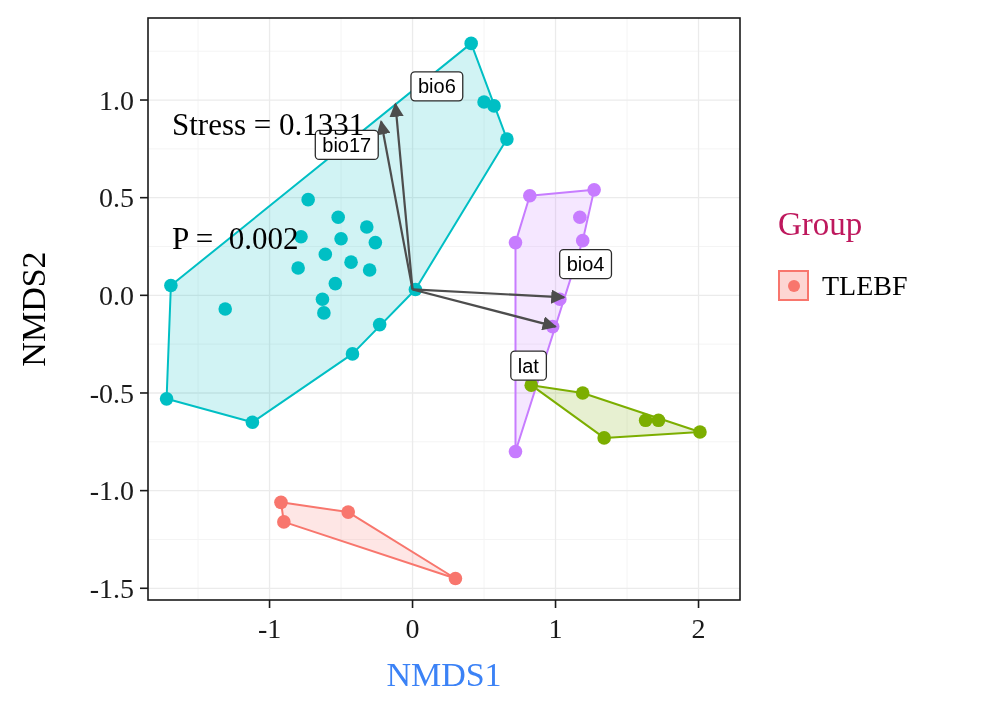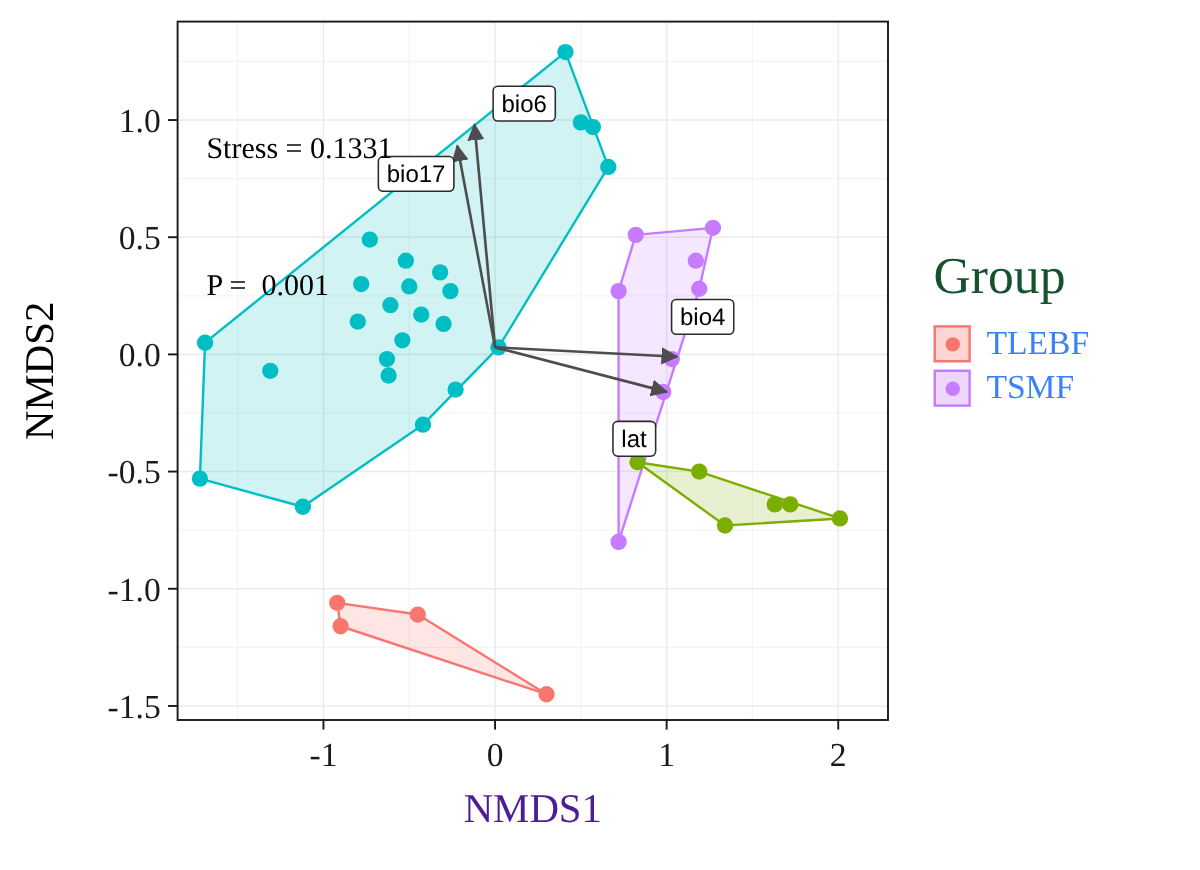--- a/index.html
+++ b/index.html
@@ -5,40 +5,40 @@
   html,body{margin:0;padding:0;}
   body{
     width:1000px;height:725px;background:#ffffff;
     font-family:"Liberation Serif",serif;
     position:relative;overflow:hidden;
   }
   #figure{position:absolute;inset:0;}
   #chart{position:absolute;left:0;top:0;}
   .stats{
     position:absolute;left:172px;top:30px;
-    font-size:25px;color:#000;line-height:38px;white-space:pre;
+    font-size:31px;color:#000;line-height:38px;white-space:pre;
   }
   .xtitle{
     position:absolute;left:148px;top:656px;width:592px;
-    text-align:center;font-size:34px;color:#4c1d95;
+    text-align:center;font-size:34px;color:#3b82f6;
   }
   .ytitle{
     position:absolute;left:34px;top:309px;
     transform:translate(-50%,-50%) rotate(-90deg);
     font-size:34px;color:#000;white-space:nowrap;
   }
   .legend{position:absolute;left:778px;top:206px;}
-  .legend-title{font-size:43px;color:#14532d;margin-bottom:14px;}
+  .legend-title{font-size:33px;color:#be185d;margin-bottom:25px;}
   .legend-item{display:flex;align-items:center;gap:13px;height:35px;margin-bottom:2px;}
   .legend-key{
     width:31px;height:31px;border:2px solid;box-sizing:border-box;
     display:flex;align-items:center;justify-content:center;flex:0 0 auto;
   }
   .legend-dot{width:12px;height:12px;border-radius:50%;}
-  .legend-label{font-size:28px;color:#3b82f6;}
+  .legend-label{font-size:28px;color:#000000;}
 </style>
 </head>
 <body>
 
 <div id="figure">
   <svg id="chart" width="1000" height="725">
       <defs>
         <marker id="arrowhead" viewBox="0 0 10 10" refX="9" refY="5" markerWidth="6.5" markerHeight="6.5" orient="auto">
           <path d="M0,0 L10,5 L0,10 z" fill="#4d4d4d"></path>
         </marker>
@@ -148,36 +148,30 @@
       <line x1="140" x2="148" y1="295.3288590604027" y2="295.3288590604027" stroke="#1a1a1a" stroke-width="1.6"></line>
       <text x="134" y="295.3288590604027" text-anchor="end" dy="0.35em" font-family="&quot;Liberation Serif&quot;, serif" font-size="28px" fill="#1a1a1a">0.0</text>
       <line x1="140" x2="148" y1="197.67785234899327" y2="197.67785234899327" stroke="#1a1a1a" stroke-width="1.6"></line>
       <text x="134" y="197.67785234899327" text-anchor="end" dy="0.35em" font-family="&quot;Liberation Serif&quot;, serif" font-size="28px" fill="#1a1a1a">0.5</text>
       <line x1="140" x2="148" y1="100.0268456375839" y2="100.0268456375839" stroke="#1a1a1a" stroke-width="1.6"></line>
       <text x="134" y="100.0268456375839" text-anchor="end" dy="0.35em" font-family="&quot;Liberation Serif&quot;, serif" font-size="28px" fill="#1a1a1a">1.0</text>
     </svg>
 
   <div class="stats">
     <div class="stat-line">Stress = 0.1331</div>
-    <div class="stat-line">P =  0.001</div>
+    <div class="stat-line">P =  0.002</div>
   </div>
 
   <div class="xtitle">NMDS1</div>
   <div class="ytitle">NMDS2</div>
 
   <div class="legend">
     <div class="legend-title">Group</div>
     <div id="legend-items">
         <div class="legend-item">
           <span class="legend-key" style="border-color: rgb(248, 118, 109); background: rgba(248, 118, 109, 0.3);">
             <span class="legend-dot" style="background: rgb(248, 118, 109);"></span>
           </span>
           <span class="legend-label">TLEBF</span>
         </div>
-        <div class="legend-item">
-          <span class="legend-key" style="border-color: rgb(199, 124, 255); background: rgba(199, 124, 255, 0.3);">
-            <span class="legend-dot" style="background: rgb(199, 124, 255);"></span>
-          </span>
-          <span class="legend-label">TSMF</span>
-        </div>
       </div>
   </div>
 </div>
 
 </body></html>

